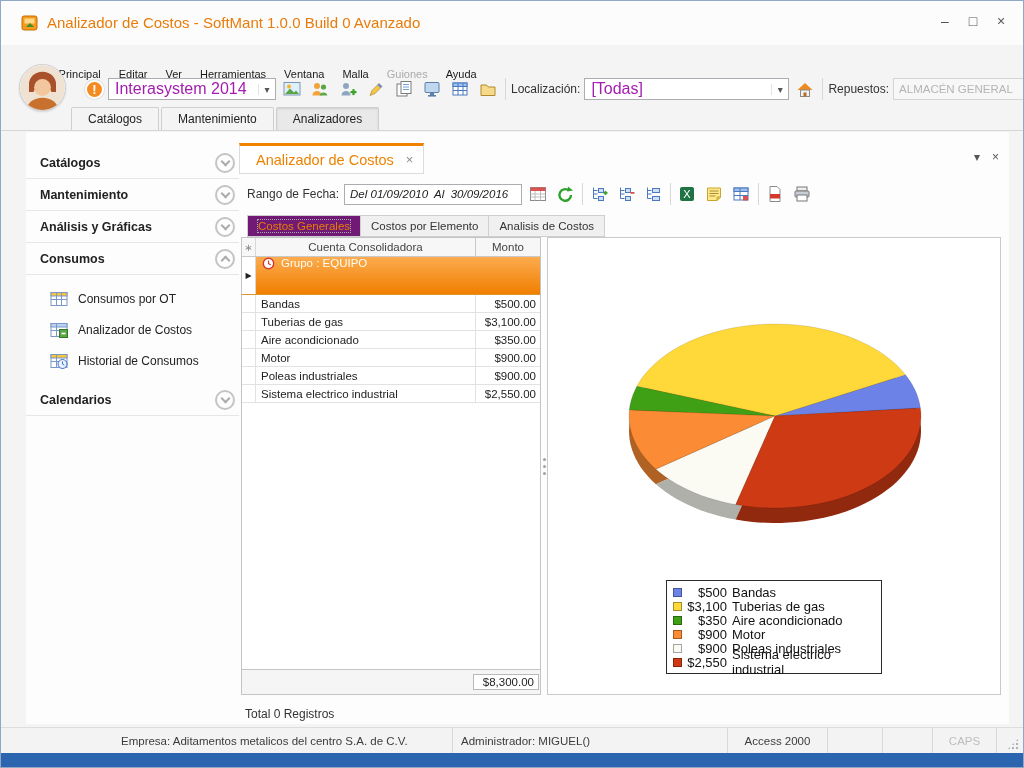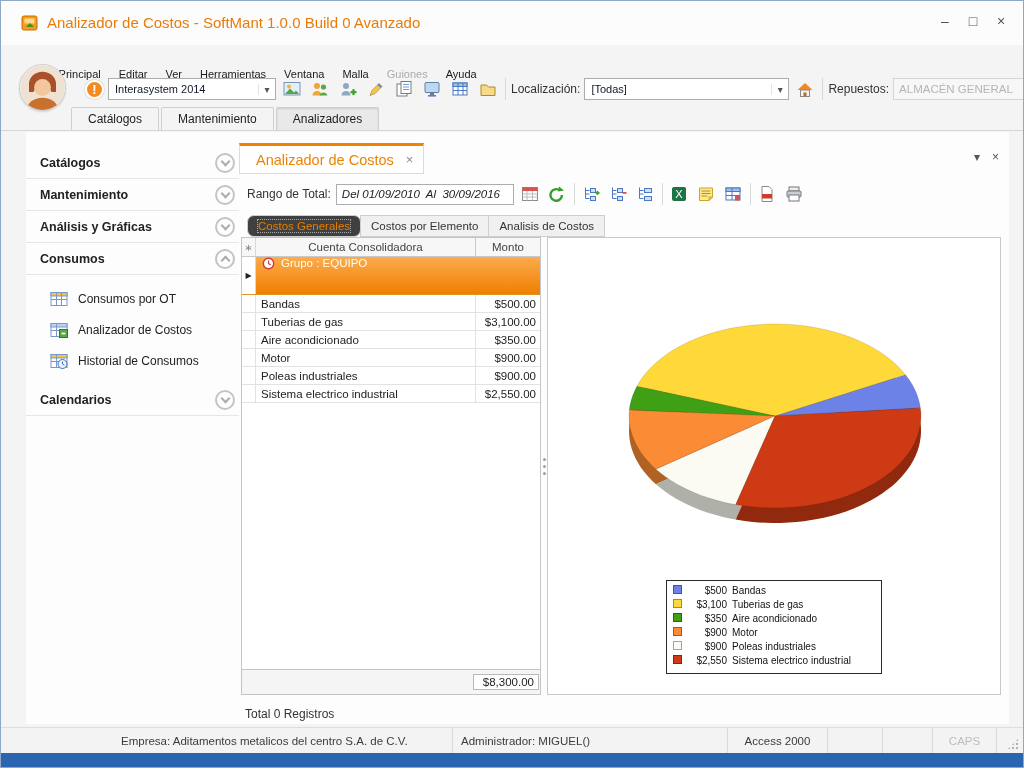--- a/index.html
+++ b/index.html
@@ -22,21 +22,21 @@
   .menu-item.disabled { color:#ABABAB; }
 
   
   .toolbar { position:absolute; top:70px; left:0; right:0; height:36px; display:flex;
              align-items:center; padding-left:84px; }
   .toolbar > * { margin-right:4px; flex:none; }
   .warn { width:19px; height:19px; border-radius:50%; background:#F58B1F; border:2px solid #FFF;
           box-shadow:0 0 0 1px #E0E0E0; color:#FFF; font-weight:bold; font-size:13px;
           display:flex; align-items:center; justify-content:center; }
   .combo { height:22px; background:#FFF; border:1px solid #ABADB3; display:flex; align-items:center; }
-  .combo .combo-text { flex:1; padding:0 6px; font-size:11px; color:#0f172a; white-space:nowrap; overflow:hidden; }
+  .combo .combo-text { flex:1; padding:0 6px; font-size:16px; color:#a21caf; white-space:nowrap; overflow:hidden; }
   .combo .combo-arrow { width:17px; text-align:center; color:#555; font-size:10px; border-left:1px solid #E3E3E3; }
   .combo.profile { width:168px; }
   .combo.loc { width:205px; }
   .tlabel { font-size:12px; color:#333; white-space:nowrap; }
   .ticon { width:24px; height:24px; display:flex; align-items:center; justify-content:center; border-radius:2px; }
   .vsep { width:1px; height:22px; background:#D8D8D8; margin:0 5px 0 1px; }
   .repuestos-input { width:132px; height:22px; border:1px solid #D5D5D5; background:#F7F7F7;
                      color:#B5B5B5; font-size:11.5px; padding:8px 5px; font-family:"Liberation Sans",sans-serif; }
   .avatar { position:absolute; left:18px; top:63px; width:47px; height:47px; border-radius:50%;
             background:#FFF; border:1px solid #CFCFCF; box-shadow:0 1px 2px rgba(0,0,0,.15); overflow:hidden; }
@@ -75,21 +75,21 @@
   .doc-toolbar { position:absolute; left:246px; top:180px; height:26px; display:flex; align-items:center; }
   .doc-toolbar > * { margin-right:5px; flex:none; }
   .date-input { width:178px; height:21px; border:1px solid #ABADB3; font-size:11.5px; padding:0 5px;
                 color:#222; font-family:"Liberation Sans",sans-serif;font-style:italic; }
   .dicon { width:22px; height:22px; display:flex; align-items:center; justify-content:center; }
 
   
   .subtabs { position:absolute; left:246px; top:214px; height:22px; display:flex; align-items:flex-end; }
   .subtab { padding:0 10px; line-height:20px; font-size:11.5px; background:#F0F0F0;
             border:1px solid #CFCFCF; margin-right:-1px; color:#333; }
-  .subtab.active { background:#404040; color:#E87E00; z-index:2; position:relative;border-radius:7px; }
+  .subtab.active { background:#701a75; color:#E87E00; z-index:2; position:relative; }
   .subtab.active .st-inner { outline:1px dotted #AAA; }
 
   
   .grid { position:absolute; left:240px; top:236px; width:300px; height:458px; border:1px solid #C4C4C4;
           background:#FFF; display:flex; flex-direction:column; font-size:11.5px; }
   .g-head { display:flex; height:19px; background:#F7F7F7; border-bottom:1px solid #C9C9C9; color:#444; }
   .g-gut { width:14px; border-right:1px solid #D8D8D8; display:flex; align-items:center; justify-content:center;
            color:#888; font-size:10px; flex:none; }
   .g-col1 { flex:1; display:flex; align-items:center; justify-content:center; border-right:1px solid #C9C9C9; }
   .g-col2 { width:64px; display:flex; align-items:center; justify-content:center; flex:none; }
@@ -110,21 +110,21 @@
   .vsplit { position:absolute; left:540px; top:236px; width:6px; height:458px; display:flex;
             align-items:center; justify-content:center; }
   .vsplit .dots { width:3px; height:3px; border-radius:50%; background:#9AA4B0;
                   box-shadow:0 -7px 0 #9AA4B0, 0 7px 0 #9AA4B0; }
 
   
   .chartpanel { position:absolute; left:546px; top:236px; width:454px; height:458px;
                 border:1px solid #C9C9C9; background:#FFF; }
   .legend { position:absolute; left:118px; top:342px; width:216px; background:#FFF;
             border:1px solid #2A2A2A; padding:4px 6px; }
-  .lg-row { display:flex; height:14px; font-size:10px; color:#111; }
+  .lg-row { display:flex; align-items:center; height:14px; font-size:13px; color:#111; }
   .lg-swatch { width:9px; height:9px; margin-right:5px; border:1px solid rgba(0,0,0,.35); flex:none; }
   .lg-val { width:40px; text-align:right; margin-right:5px; flex:none; }
 
   .total-reg { position:absolute; left:244px; top:706px; font-size:12px; color:#333; }
 
   
   .statusbar { position:absolute; left:0; right:0; bottom:14px; height:26px; background:#F3F3F3;
                border-top:1px solid #DDD; display:flex; align-items:stretch; font-size:11.5px; color:#3C3C3C; }
   .sb-panel { display:flex; align-items:center; border-right:1px solid #D9D9D9; }
   .sb-1 { flex:1; padding-left:120px; }
@@ -325,21 +325,21 @@
       <span>Analizador de Costos</span>
       <span class="tabclose">×</span>
     </span>
     <span class="doc-strip-ctrls">
       <span>▾</span>
       <span>×</span>
     </span>
   </div>
 
   <div class="doc-toolbar">
-    <span class="tlabel">Rango de Total:</span>
+    <span class="tlabel">Rango de Fecha:</span>
     <input class="date-input" value="Del 01/09/2010  Al  30/09/2016" style="">
     <span class="dicon">
       <svg width="18" height="18">
           <rect x="1.5" y="2.5" width="15" height="13" fill="#FFF" stroke="#8A8A8A"></rect>
           <rect x="1.5" y="2.5" width="15" height="3.5" fill="#D9534F"></rect>
           <path d="M1.5 9 h15 M1.5 12 h15 M6 6 v9.5 M11.5 6 v9.5" stroke="#BDBDBD"></path>
         </svg>
     </span>
     <span class="dicon">
       <svg width="19" height="19">

